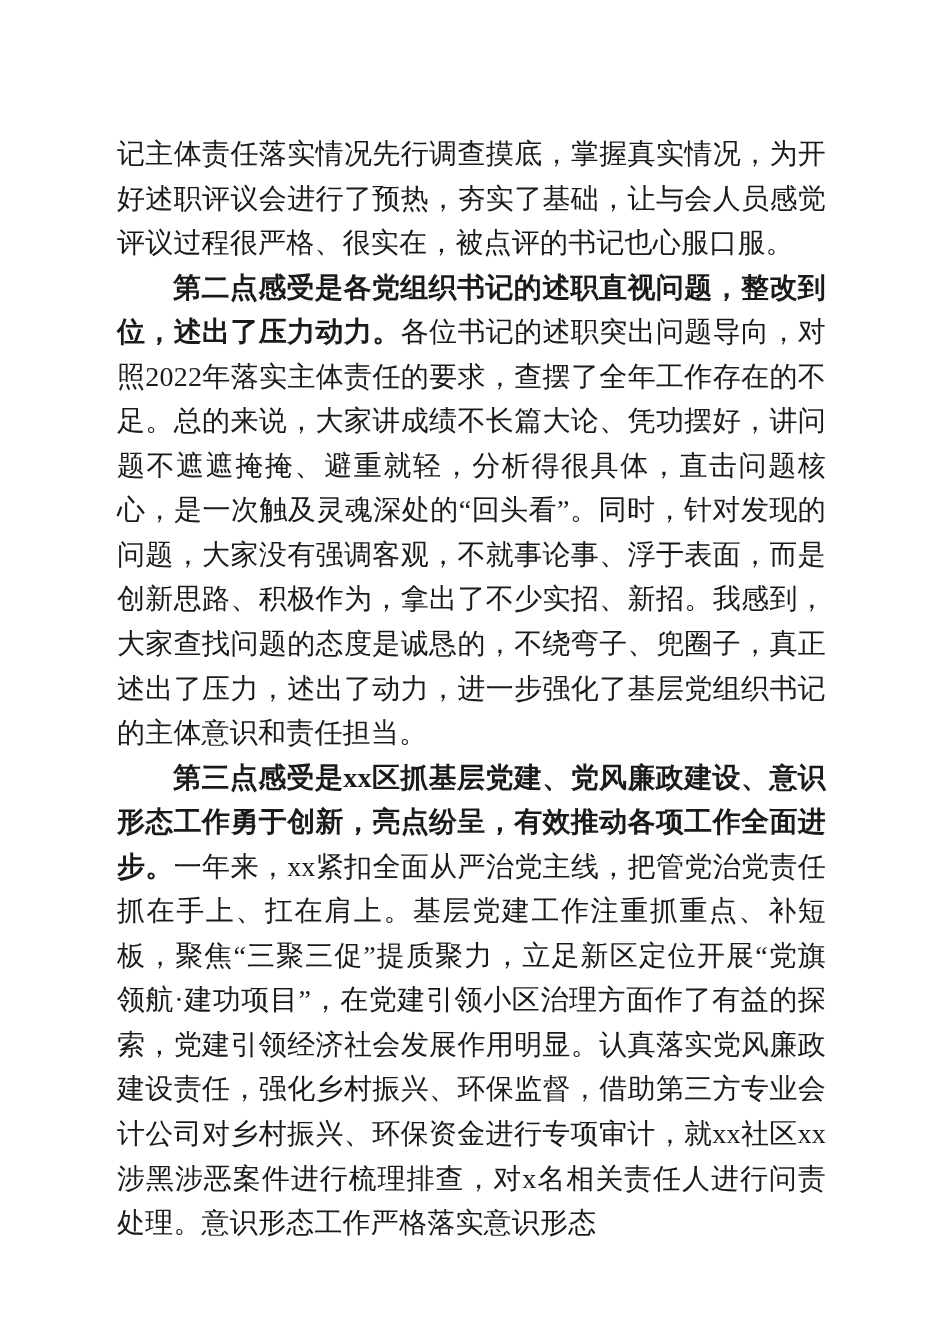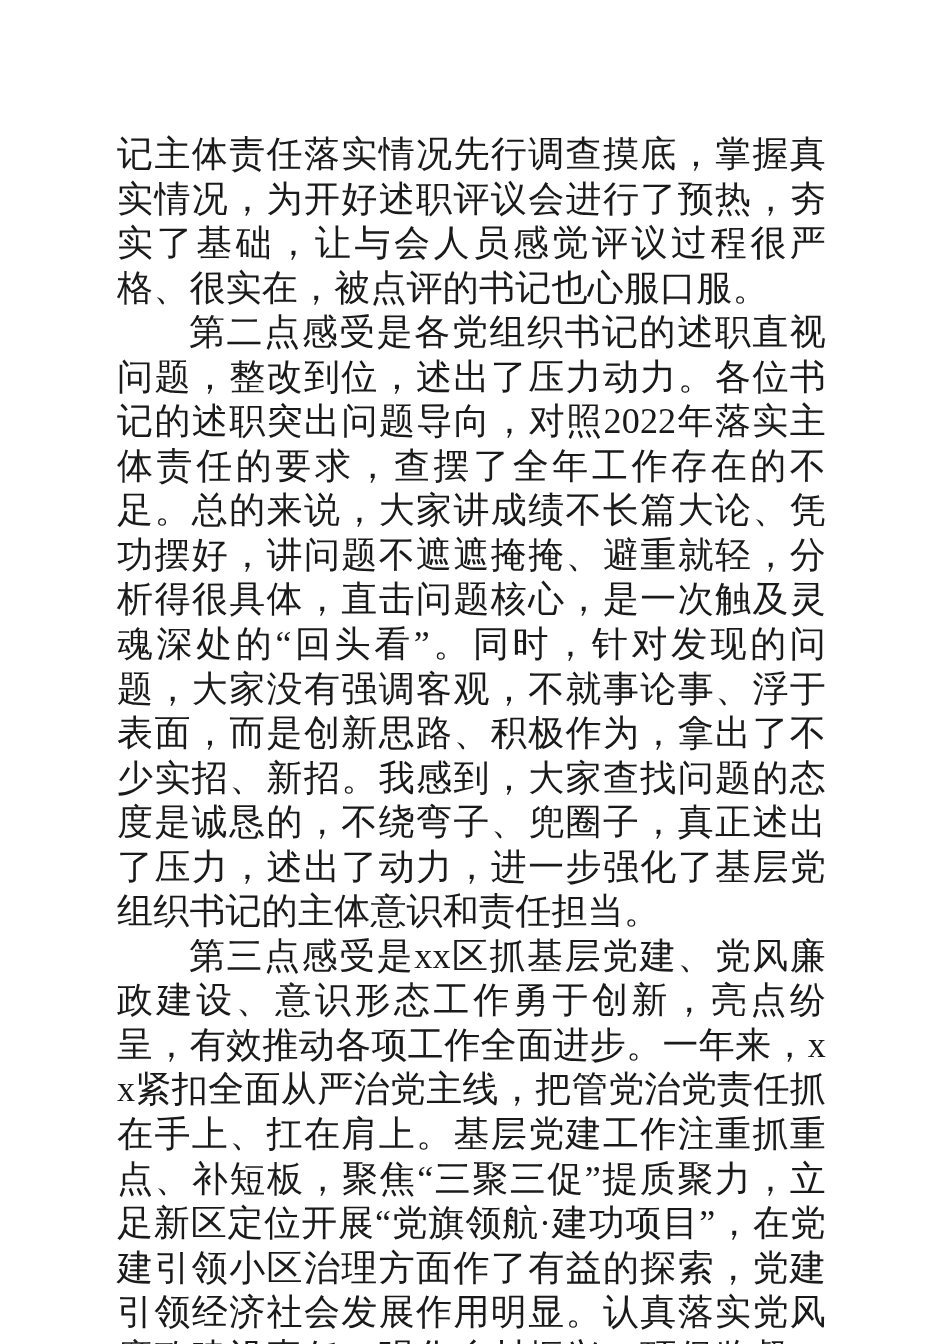--- a/index.html
+++ b/index.html
@@ -18,34 +18,34 @@
   .doc-content {
     position: absolute;
     left: 117px;
     top: 132px;
     width: 709px;
   }
   .para {
     margin: 0;
     padding: 0;
     font-family: "Liberation Serif", "DejaVu Serif", serif;
-    font-size: 36px;
+    font-size: 28px;
     line-height: 44.55px;
     letter-spacing: 0.2px;
     color: #1a1a1a;
     text-align: justify;
     text-justify: inter-ideograph;
     word-break: break-all;
   }
   .para.indented {
     text-indent: 2em;
   }
   
   .lead {
-    font-weight: 400;
+    font-weight: 700;
   }
 </style>
 </head>
 <body style="color: rgb(26, 26, 26); background: rgb(255, 255, 255);">
 
 <div class="page">
   <div class="doc-content" id="doc-content">
   <p class="para"><span class="body-text">记主体责任落实情况先行调查摸底，掌握真实情况，为开好述职评议会进行了预热，夯实了基础，让与会人员感觉评议过程很严格、很实在，被点评的书记也心服口服。</span></p>
 
   <p class="para indented"><span class="lead">第二点感受是各党组织书记的述职直视问题，整改到位，述出了压力动力。</span><span class="body-text">各位书记的述职突出问题导向，对照2022年落实主体责任的要求，查摆了全年工作存在的不足。总的来说，大家讲成绩不长篇大论、凭功摆好，讲问题不遮遮掩掩、避重就轻，分析得很具体，直击问题核心，是一次触及灵魂深处的“回头看”。同时，针对发现的问题，大家没有强调客观，不就事论事、浮于表面，而是创新思路、积极作为，拿出了不少实招、新招。我感到，大家查找问题的态度是诚恳的，不绕弯子、兜圈子，真正述出了压力，述出了动力，进一步强化了基层党组织书记的主体意识和责任担当。</span></p>

